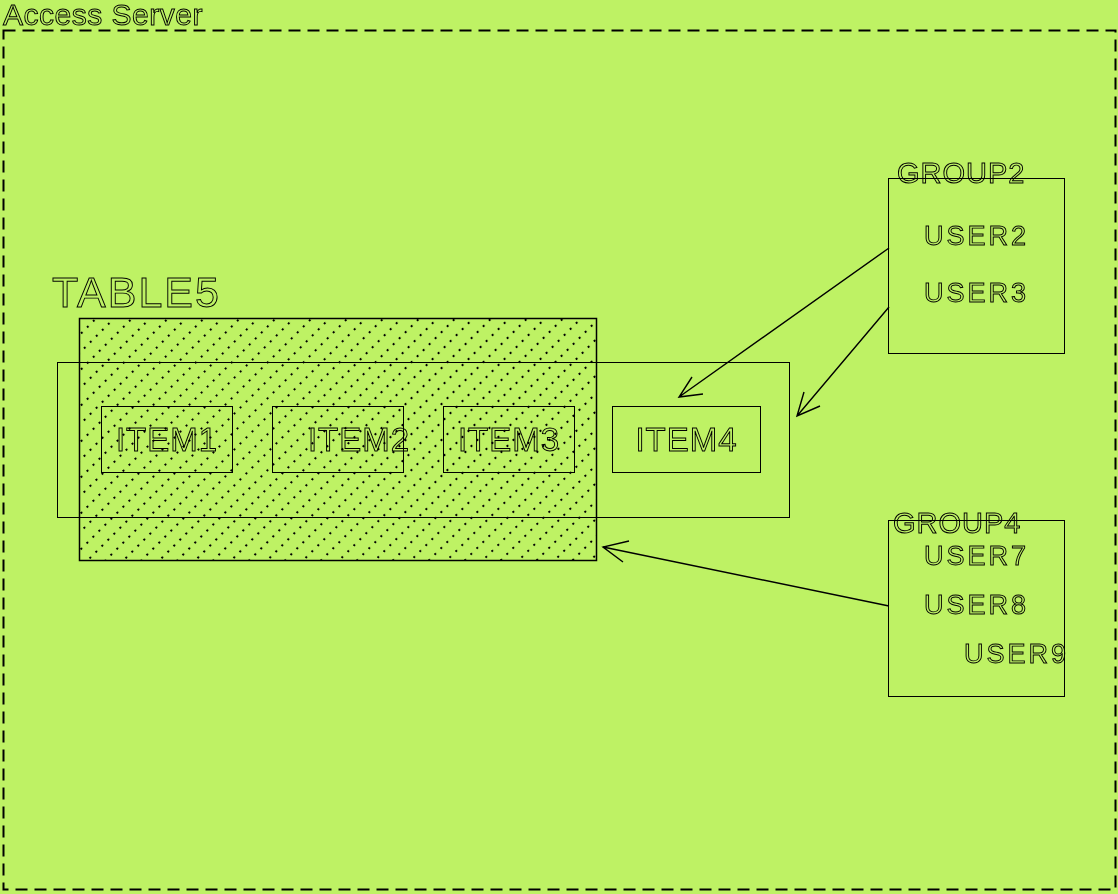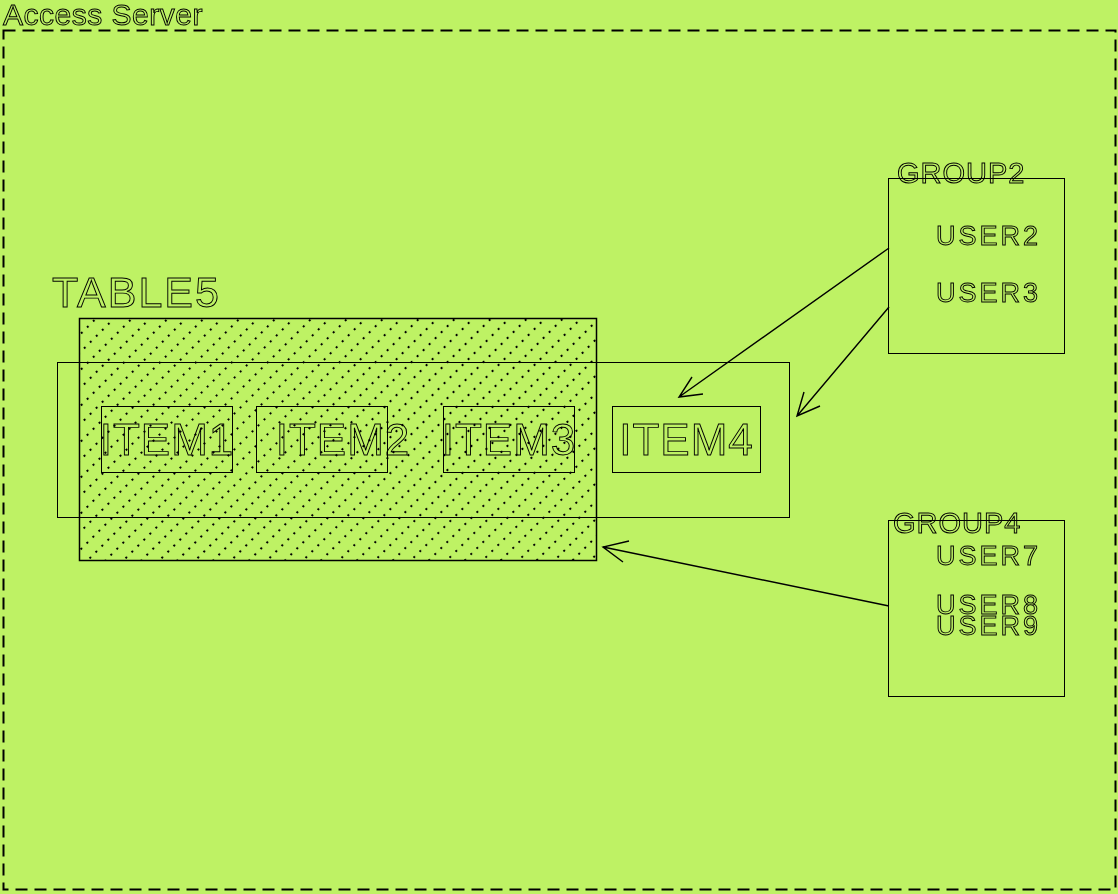--- a/index.html
+++ b/index.html
@@ -20,35 +20,35 @@
   .title-lbl{left:3px;top:-2px;font-size:30px;letter-spacing:0.5px;}
   .table-lbl{left:52px;top:268px;font-size:43px;letter-spacing:2px;}
   .group-lbl{font-size:29px;letter-spacing:1px;}
   .g2-lbl{left:897px;top:139px;margin-top:18px;}
   .g4-lbl{left:893px;top:487px;margin-top:20px;}
   .box{position:absolute;box-sizing:border-box;border:1.5px solid #000;background:transparent;}
   .table-box{left:57px;top:362px;width:733px;height:156px;}
   .item-box{
     top:406px;height:67px;width:132px;
     display:flex;align-items:center;justify-content:center;
-    font-size:44px;letter-spacing:1px;
+    font-size:33px;letter-spacing:1px;
   }
   .item1{left:101px;}
-  .item2{left:256px;padding-left:42px;}
+  .item2{left:272px;padding-left:42px;}
   .item3{left:443px;}
   .item4{left:612px;width:149px;}
   .group-box{left:888px;width:177px;}
   .g2-box{top:178px;height:176px;}
   .g4-box{top:520px;height:177px;}
   .user-line{
     position:absolute;left:888px;width:177px;
-    text-align:center;font-size:27px;letter-spacing:3px;line-height:28px;margin-left:12px;
+    text-align:center;font-size:27px;letter-spacing:3px;line-height:28px;
   }
   .u2{top:222px;} .u3{top:279px;}
-  .u7{top:542px;} .u8{top:591px;} .u9{top:612px;}
+  .u7{top:542px;} .u8{top:591px;} .u9{top:640px;padding-left:40px;}
 </style>
 </head>
 <body>
 
 <div class="canvas">
 
   <svg class="layer" viewBox="0 0 1118 894" xmlns="http://www.w3.org/2000/svg">
     <defs>
       <pattern id="hatchPattern" width="8.5" height="12.7" patternUnits="userSpaceOnUse" patternTransform="rotate(-45)">
         <rect x="0" y="0" width="2" height="2" fill="#000"></rect>

